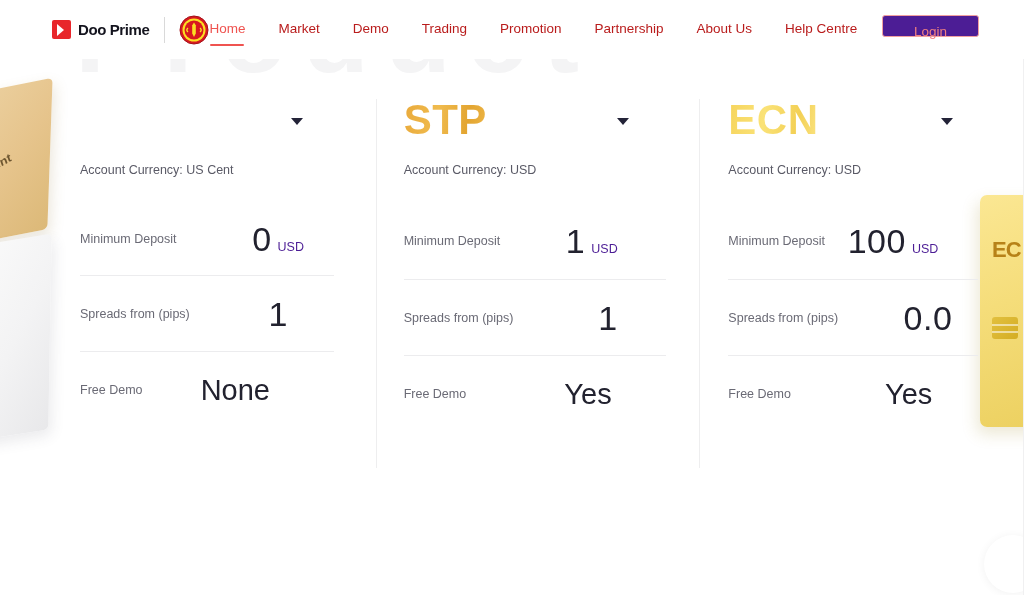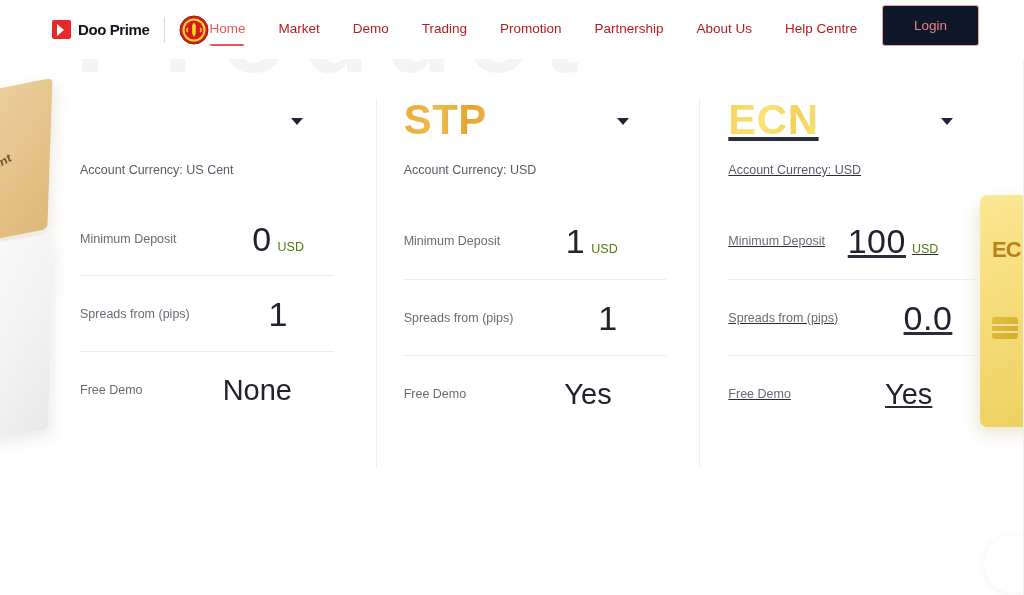--- a/index.html
+++ b/index.html
@@ -46,24 +46,24 @@
     margin-right:33px; white-space:nowrap; cursor:pointer; padding-bottom:3px;
   }
   .nav-item:last-child { margin-right:0; }
   .nav-item.active { color:#ef5350; }
   .nav-item.active::after {
     content:""; position:absolute; left:1px; right:1px; bottom:-7px;
     height:2px; background:#ef5350; border-radius:1px;
   }
 
   .login-btn {
-    position:absolute; right:45px; top:5px;
-    width:97px; height:41px;
+    position:absolute; right:45px; top:15px;
+    width:97px; height:22px;
     border:1px solid #f2a0a0; border-radius:3px;
-    background:#0f172a; color:#ef8080;
+    background:#4c1d95; color:#ef8080;
     font-size:13.5px; font-family:"Liberation Sans", sans-serif;
     cursor:pointer; line-height:31px; text-align:center;
   }
 
   
   .watermark {
     position:absolute; left:75px; top:-28px;
     font-size:108px; font-weight:bold; letter-spacing:16px;
     color:#f4f4f5; white-space:nowrap;
     z-index:1; user-select:none;
@@ -122,21 +122,21 @@
   
   .cards {
     position:absolute; left:0; top:96px; width:1024px; height:372px;
     display:flex; z-index:10;
   }
   .card {
     position:relative; width:308px; padding:0 0 0 0;
   }
   .card.c1 { margin-left:80px; }
   .card.c2 { margin-left:28px; }
-  .card.c3 { margin-left:29px;text-decoration:underline; }
+  .card.c3 { margin-left:29px; }
   .card.c2::before, .card.c3::before {
     content:""; position:absolute; left:-28px; top:3px;
     width:1px; height:369px; background:#eeeeef;
   }
   .card.c3::before { left:-29px; }
 
   .card-title-row {
     position:relative; height:56px; display:flex; align-items:flex-start;
   }
   .card-title {
@@ -171,24 +171,24 @@
     height:76px;
     display:flex; align-items:center; justify-content:space-between;
   }
   .row + .row { border-top:1px solid #ececee;align-items:center; }
   .row-label { font-size:12.5px; color:#6a6a75; }
   .row-value {
     display:flex; align-items:baseline;
     font-weight:300; color:#22222f;
   }
   .v-num { font-size:34px; line-height:34px; letter-spacing:0.5px; }
-  .v-unit { font-size:12.5px; color:#4d7c0f; margin-left:6px; }
+  .v-unit { font-size:12.5px; color:#4c1d95; margin-left:6px; }
   .v-word { font-size:29px; line-height:30px; }
   .row.r-demo .row-value { margin-right:44px; }
-  .card.c1 .row.r-demo .row-value { margin-right:42px; }
+  .card.c1 .row.r-demo .row-value { margin-right:64px; }
   .card.c1 .row.r-spread .row-value { margin-right:46px; }
   .card.c2 .row.r-spread .row-value { margin-right:48px; }
   .card.c3 .row.r-spread .row-value { margin-right:26px; }
   .card.c1 .row.r-dep .row-value { margin-right:30px; }
   .card.c2 .row.r-dep .row-value { margin-right:48px; }
   .card.c3 .row.r-dep .row-value { margin-right:40px; }
   .card.c2 .row.r-demo .row-value { margin-right:54px; }
   .card.c3 .row.r-demo .row-value { margin-right:46px; }
 
   .card.c1 .rows { width:254px; }

